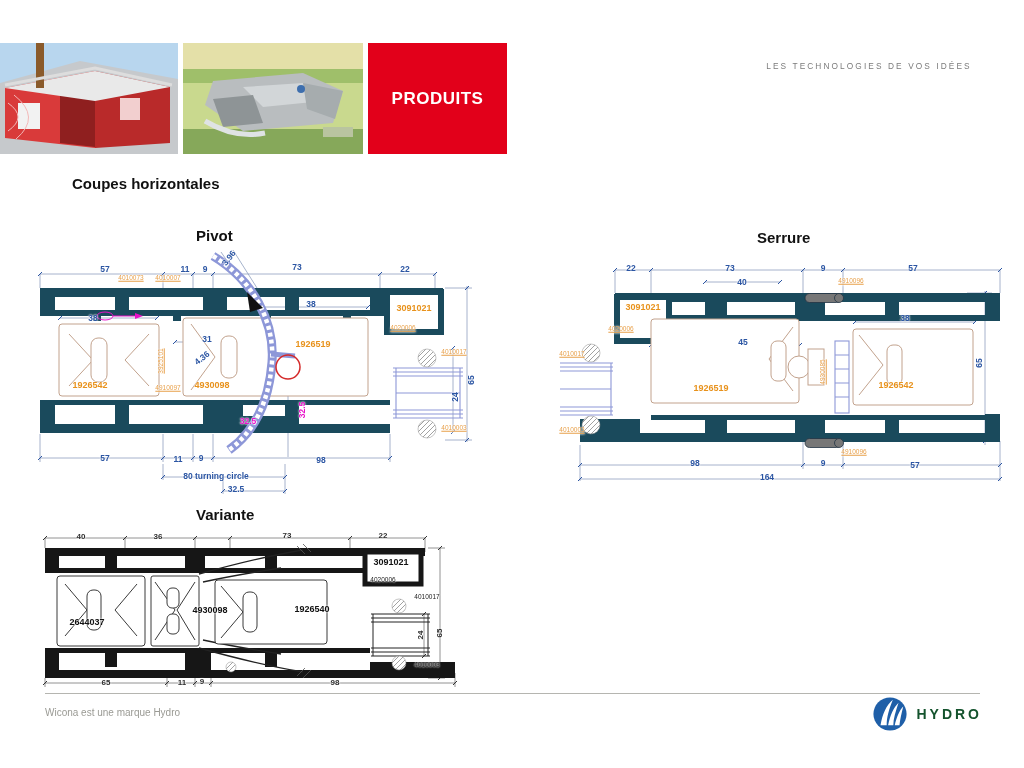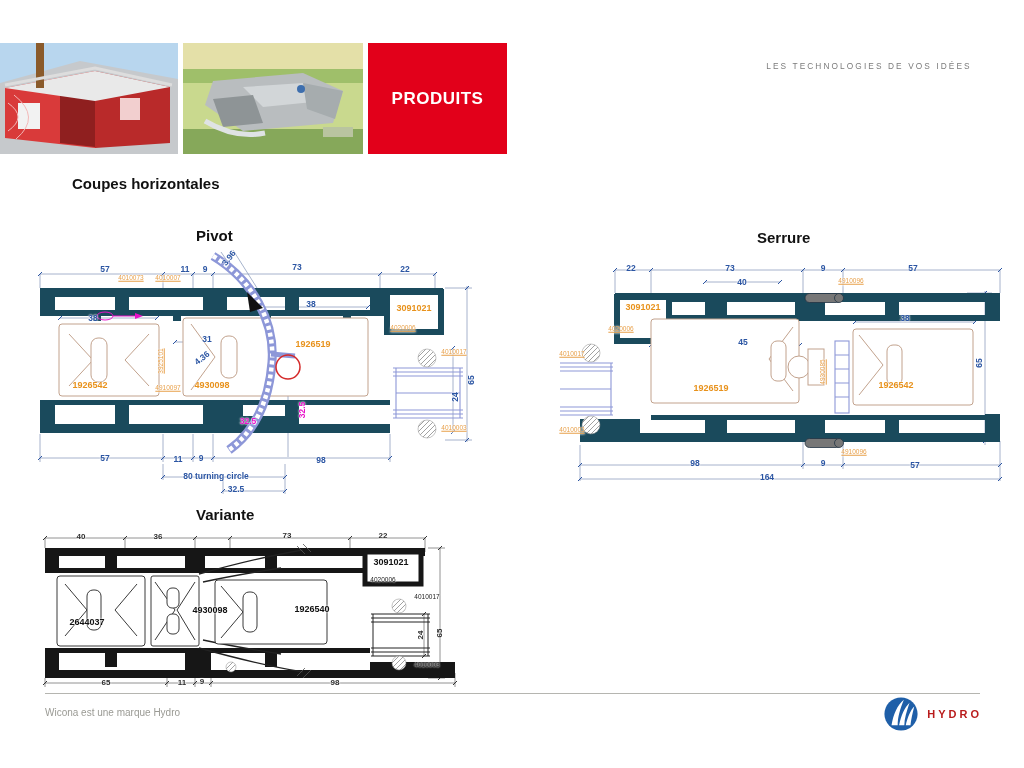--- a/index.html
+++ b/index.html
@@ -36,21 +36,21 @@
   .dimk{color:#2f2f2f;font-size:8px;font-weight:bold;}
   .part{color:#e8921c;font-size:9px;font-weight:bold;}
   .partsm{color:#e8a04a;font-size:6.5px;text-decoration:underline;}
   .mag{color:#e811c9;font-size:8.5px;font-weight:bold;}
   .blk{color:#111;font-size:9px;font-weight:bold;}
   .blksm{color:#222;font-size:6.5px;}
   
   #footer-line{position:absolute;left:45px;top:693px;width:935px;height:1px;background:#b5b5b0;}
   #footer-note{position:absolute;left:45px;top:707px;font-size:10px;color:#9a9a94;}
   #hydro{position:absolute;right:42px;top:696px;display:flex;align-items:center;gap:8px;}
-  #hydro-label{font-size:11px;color:#b91c1c;letter-spacing:3px;font-weight:bold;}
+  #hydro-label{font-size:14px;color:#14532d;letter-spacing:3px;font-weight:bold;}
 </style>
 </head>
 <body>
 
 <div id="slide">
 
   <div id="photo1" class="photo">
     <svg width="178" height="111" viewBox="0 0 178 111">
       <rect width="178" height="111" fill="#9dc3e6"></rect>
       <rect x="0" y="0" width="178" height="40" fill="#b8d6ee"></rect>

